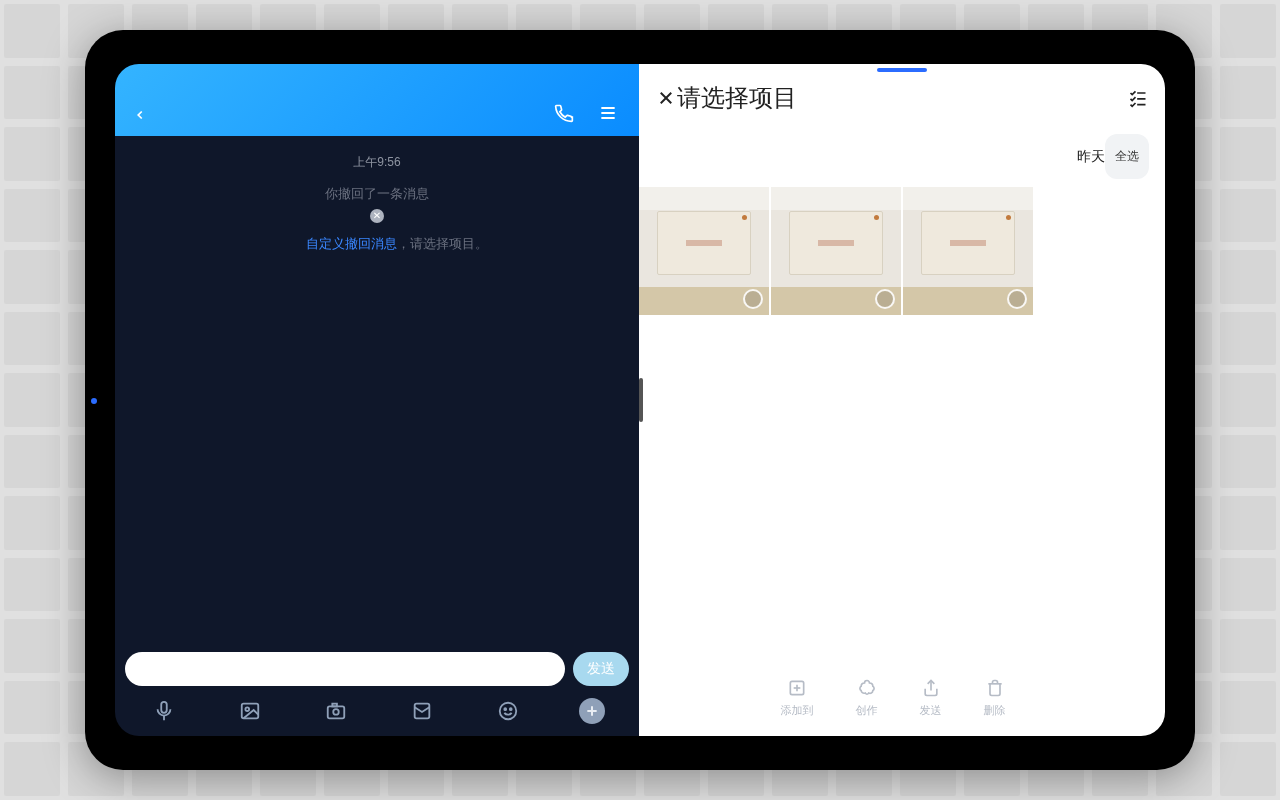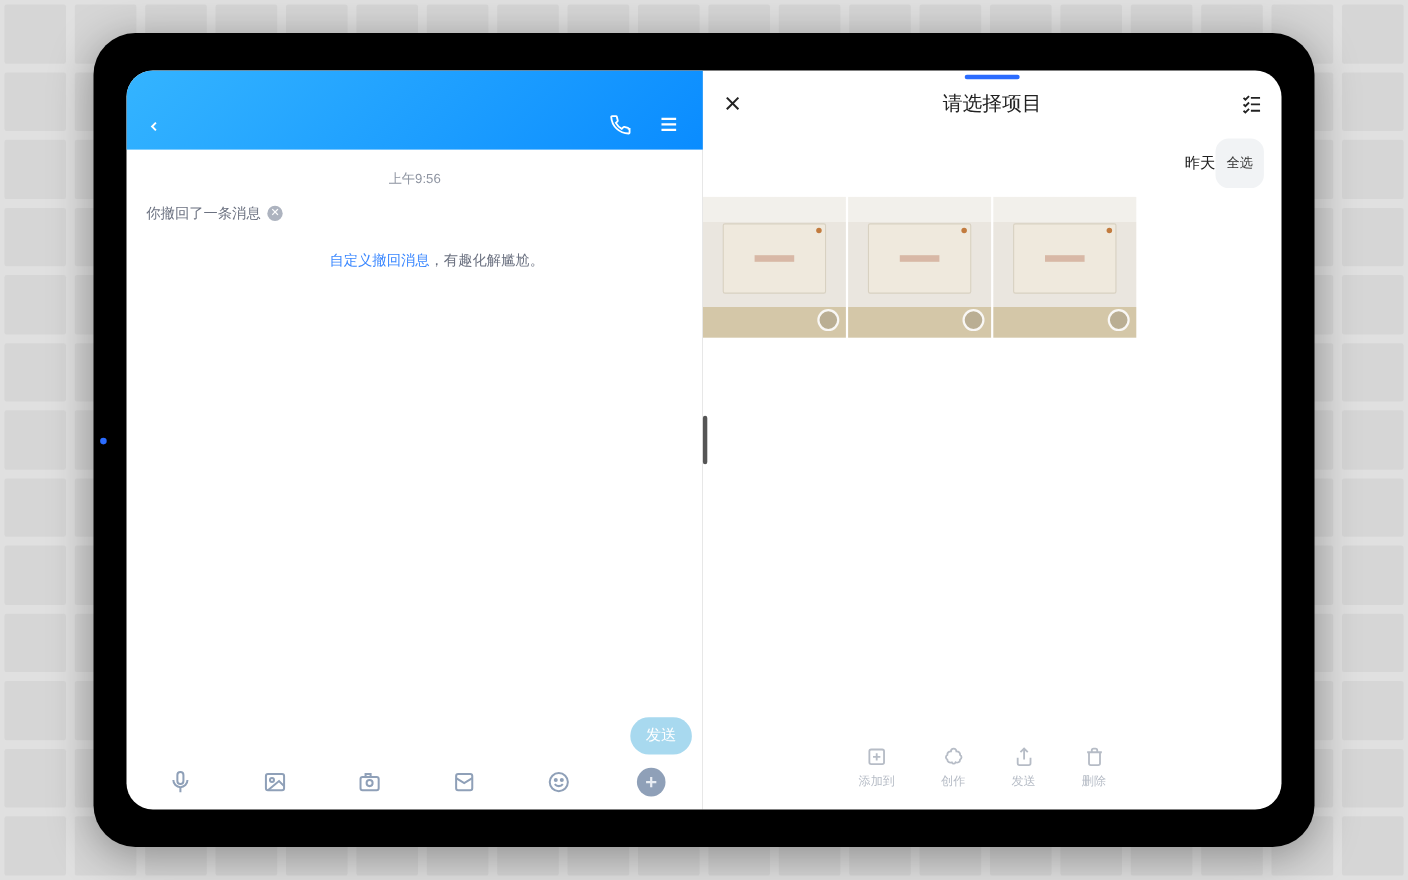--- a/index.html
+++ b/index.html
@@ -37,38 +37,38 @@
 .vol-led {
   position: absolute;
   left: 6px; top: 368px;
   width: 6px; height: 6px;
   background: #2b6cff;
   border-radius: 50%;
 }
 
 .app-left {
   width: 524px; height: 100%;
-  background: #ffffff;
+  background: #0f172a;
   border-radius: 24px 0 0 24px;
   display: flex; flex-direction: column;
   overflow: hidden;
   position: relative;
 }
 .chat-header {
   height: 72px;
   background: linear-gradient(135deg, #34b4ff 0%, #0a8cff 100%);
   display: flex; align-items: flex-end;
   padding: 0 18px 10px 14px;
 }
 .hdr-back { width: 22px; height: 22px; color: #fff; display:flex;align-items:center;justify-content:center; }
 .hdr-spacer { flex: 1; }
 .hdr-call, .hdr-menu { width: 26px; height: 26px; color:#fff; margin-left: 18px; display:flex;align-items:center;justify-content:center;}
 .chat-body { flex: 1; padding: 18px 18px 0 18px; overflow:hidden; }
 .timestamp { text-align: center; font-size: 12px; color: #8e94a1; margin-bottom: 14px; }
-.recall { text-align: center; font-size: 13px; color: #6b7180; margin-bottom: 25px; display:flex;align-items:center;gap:6px;}
+.recall { text-align: center; font-size: 13px; color: #6b7180; margin-bottom: 12px; display:flex;align-items:center;justify-content:center;gap:6px;flex-direction:column;}
 .recall .x { width:14px;height:14px;border-radius:50%;background:#adb3bf;color:#fff;font-size:10px;line-height:14px;display:inline-block;}
 .tip { text-align:center; font-size: 13px; color:#6b7180;}
 .tip .link { color:#3a87ff;margin-left:40px; }
 .input-row {
   padding: 6px 10px;
   display:flex; align-items:center; gap:8px;
 }
 .text-input {
   flex:1; height:34px; border-radius:17px; background:#fff; border:none;
 }
@@ -99,21 +99,21 @@
   overflow:hidden;
 }
 .pk-tab {
   margin-top:4px; align-self:center;
   width:50px;height:4px;background:#2b6cff;border-radius:2px;
 }
 .pk-header {
   display:flex; align-items:center; padding:10px 16px 4px 16px;
 }
 .pk-close { width:22px;height:22px;color:#222;display:flex;align-items:center;justify-content:center;}
-.pk-title { flex:1; text-align:center; font-size:18px; color:#222; font-weight:500;}
+.pk-title { flex:1; font-size:24px; color:#222; font-weight:500;}
 .pk-toggle { width:22px;height:22px;color:#222;display:flex;align-items:center;justify-content:center;}
 .pk-subhead {
   display:flex; align-items:center; justify-content:flex-end;
   padding:16px 16px 8px 28px;
 }
 .pk-date { font-size:14px; color:#222; }
 .pk-selectall {
   font-size:12px; color:#333;
   background:#f1f3f5; padding:14px 10px; border-radius:12px;
 }
@@ -449,21 +449,21 @@
         </div>
       </div>
 
       <div class="chat-body">
         <div class="timestamp">上午9:56</div>
         <div class="recall">
           <span>你撤回了一条消息</span>
           <span class="x">✕</span>
         </div>
         <div class="tip">
-          <span class="link">自定义撤回消息</span><span>，有趣化解尴尬。</span>
+          <span class="link">自定义撤回消息</span><span>，请选择项目。</span>
         </div>
       </div>
 
       <div class="input-row">
         <input class="text-input" style="">
         <button class="send-btn">发送</button>
       </div>
 
       <div class="tool-row">
         <div class="tool">

